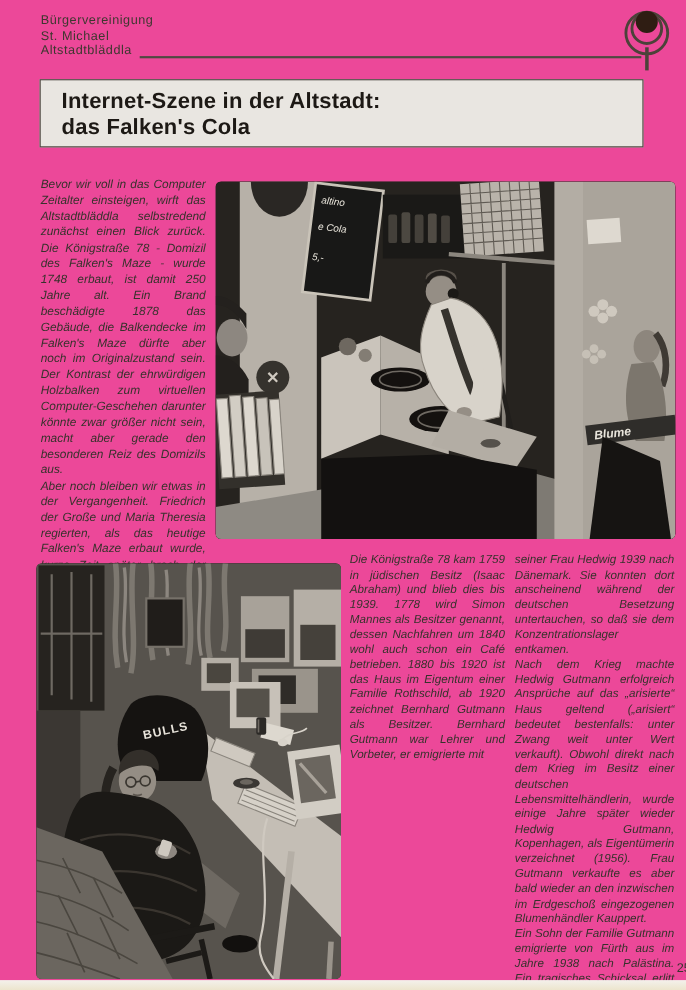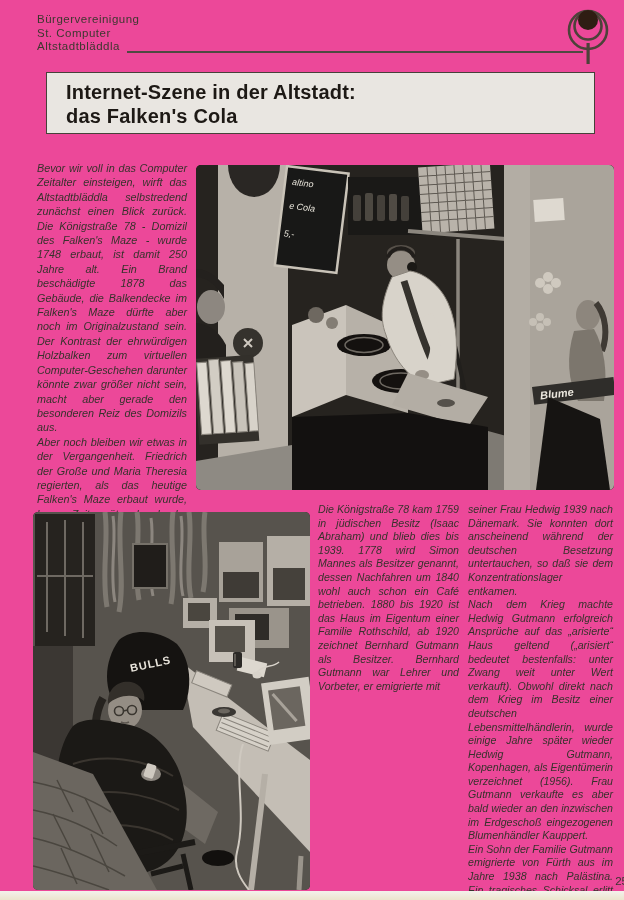--- a/index.html
+++ b/index.html
@@ -9,21 +9,21 @@
     font-family:"Liberation Sans","DejaVu Sans",sans-serif;
     color:#2e2a26;
   }
   .page{position:absolute;inset:0;background:#ec4899;}
   .page::after{content:"";position:absolute;left:0;right:0;bottom:0;height:9px;
     background:linear-gradient(#f4f1ec,#ece5cd);}
   .abs{position:absolute;}
   .masthead{left:37px;top:13px;font-size:11.5px;line-height:13.5px;
     letter-spacing:.5px;color:#3d372f;}
   .rule{left:127px;top:51px;width:456px;height:2px;background:#4f4941;}
-  .titlebox{left:46px;top:72px;width:549px;height:62px;background:#e9e6e1;
+  .titlebox{left:36px;top:72px;width:549px;height:62px;background:#e9e6e1;
     border:1.5px solid #47413a;box-sizing:border-box;padding:7px 0 0 19px;}
   .titlebox .t{font-size:20px;line-height:24px;font-weight:bold;color:#1d1915;
     letter-spacing:.2px;}
   .col{text-align:justify;color:#37322c;}
   .col p{margin:0;font-style:italic;}
   .col1{left:37px;top:161px;width:150px;font-size:10.8px;line-height:14.4px;}
   .col2{left:318px;top:503px;width:141px;font-size:10.6px;line-height:13.6px;}
   .col3{left:468px;top:503px;width:145px;font-size:10.6px;line-height:13.6px;}
   .subhead{font-weight:bold;font-size:11.5px;line-height:15px;color:#262220;
     margin:45px 0 16px 0 !important;text-align:left;}
@@ -33,21 +33,21 @@
   .pagenum{left:580px;top:875px;width:48px;text-align:right;font-size:11.5px;color:#3a352f;}
   svg{display:block;}
 </style>
 </head>
 <body>
 
 <div class="page">
 
   <div class="abs masthead">
     <div>Bürgervereinigung</div>
-    <div>St. Computer</div>
+    <div>St. Michael</div>
     <div>Altstadtbläddla</div>
   </div>
   <div class="abs rule"></div>
 
   <div class="abs" style="left:562px;top:5px;width:52px;height:60px;">
     <svg width="52" height="60" viewBox="0 0 52 60">
       <circle cx="26" cy="25" r="19" fill="none" stroke="#4c4239" stroke-width="2.6"></circle>
       <circle cx="26" cy="21" r="13.5" fill="none" stroke="#4c4239" stroke-width="2.6"></circle>
       <circle cx="26" cy="15" r="10" fill="#2f1d13"></circle>
       <rect x="24.5" y="38" width="3.2" height="21" fill="#4c4239"></rect>

